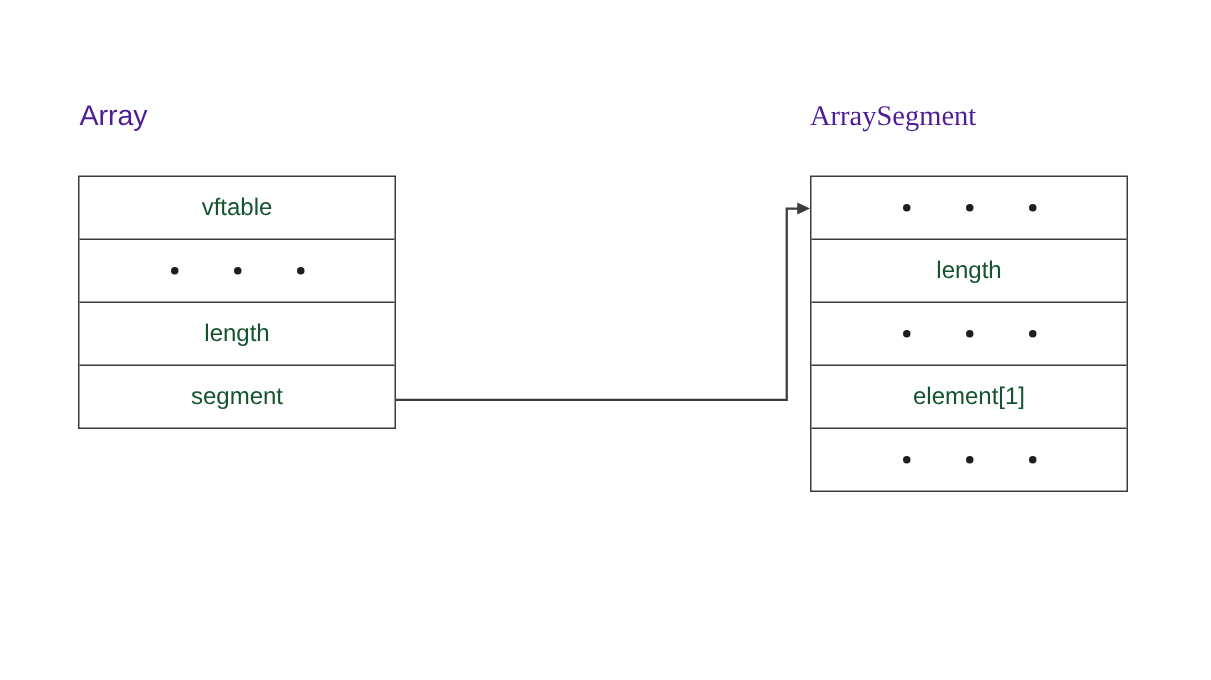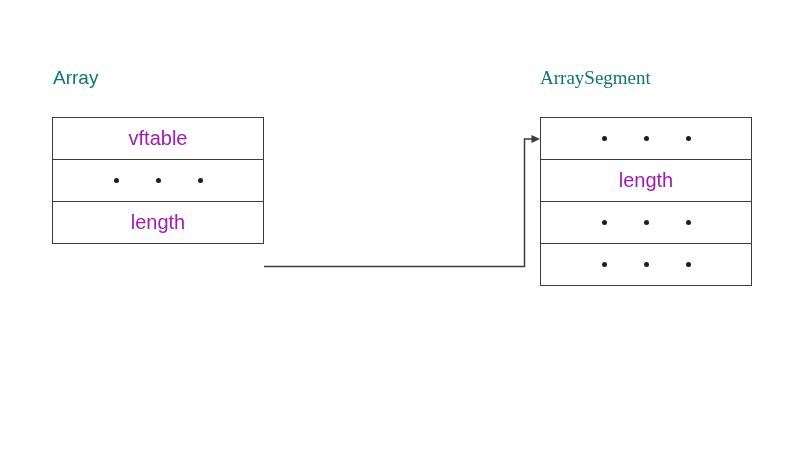--- a/index.html
+++ b/index.html
@@ -13,21 +13,21 @@
     height: 453px;
     background: #ffffff;
     font-family: "Liberation Sans", sans-serif;
     color: #1e1e1e;
     overflow: hidden;
   }
   .block-title {
     position: absolute;
     font-size: 19px;
     line-height: 22px;
-    color: #0f766e;
+    color: #4c1d95;
     white-space: nowrap;
   }
   .mem-table {
     position: absolute;
     width: 212px;
     box-sizing: border-box;
     border: 1.5px solid #3c3c3c;
     background: #ffffff;
   }
   .mem-row {
@@ -35,22 +35,22 @@
     box-sizing: content-box;
     border-bottom: 1.5px solid #3c3c3c;
     display: flex;
     align-items: center;
     justify-content: center;
   }
   .mem-row:last-child {
     border-bottom: none;
   }
   .cell-label {
-    font-size: 20px;
-    color: #a21caf;
+    font-size: 16px;
+    color: #14532d;
     white-space: nowrap;
   }
   .dots-row {
     gap: 37px;
   }
   .dot {
     width: 5px;
     height: 5px;
     border-radius: 50%;
     background: #1e1e1e;
@@ -79,38 +79,44 @@
       <span class="cell-label">vftable</span>
     </div>
     <div class="mem-row dots-row">
       <span class="dot"></span>
       <span class="dot"></span>
       <span class="dot"></span>
     </div>
     <div class="mem-row">
       <span class="cell-label">length</span>
     </div>
+    <div class="mem-row">
+      <span class="cell-label">segment</span>
+    </div>
   </div>
 
   <div class="block-title" id="seg-title">ArraySegment</div>
 
   <div class="mem-table" id="seg-table">
     <div class="mem-row dots-row">
       <span class="dot"></span>
       <span class="dot"></span>
       <span class="dot"></span>
     </div>
     <div class="mem-row">
       <span class="cell-label">length</span>
     </div>
     <div class="mem-row dots-row">
       <span class="dot"></span>
       <span class="dot"></span>
       <span class="dot"></span>
     </div>
+    <div class="mem-row">
+      <span class="cell-label">element[1]</span>
+    </div>
     <div class="mem-row dots-row">
       <span class="dot"></span>
       <span class="dot"></span>
       <span class="dot"></span>
     </div>
   </div>
 
   <svg class="arrow-layer" width="807" height="453" viewBox="0 0 807 453">
     <path d="M 264 266.5 L 524.5 266.5 L 524.5 139 L 533 139" fill="none" stroke="#3c3c3c" stroke-width="1.5"></path>
     <polygon points="540,139 531.5,135 531.5,143" fill="#3c3c3c"></polygon>

